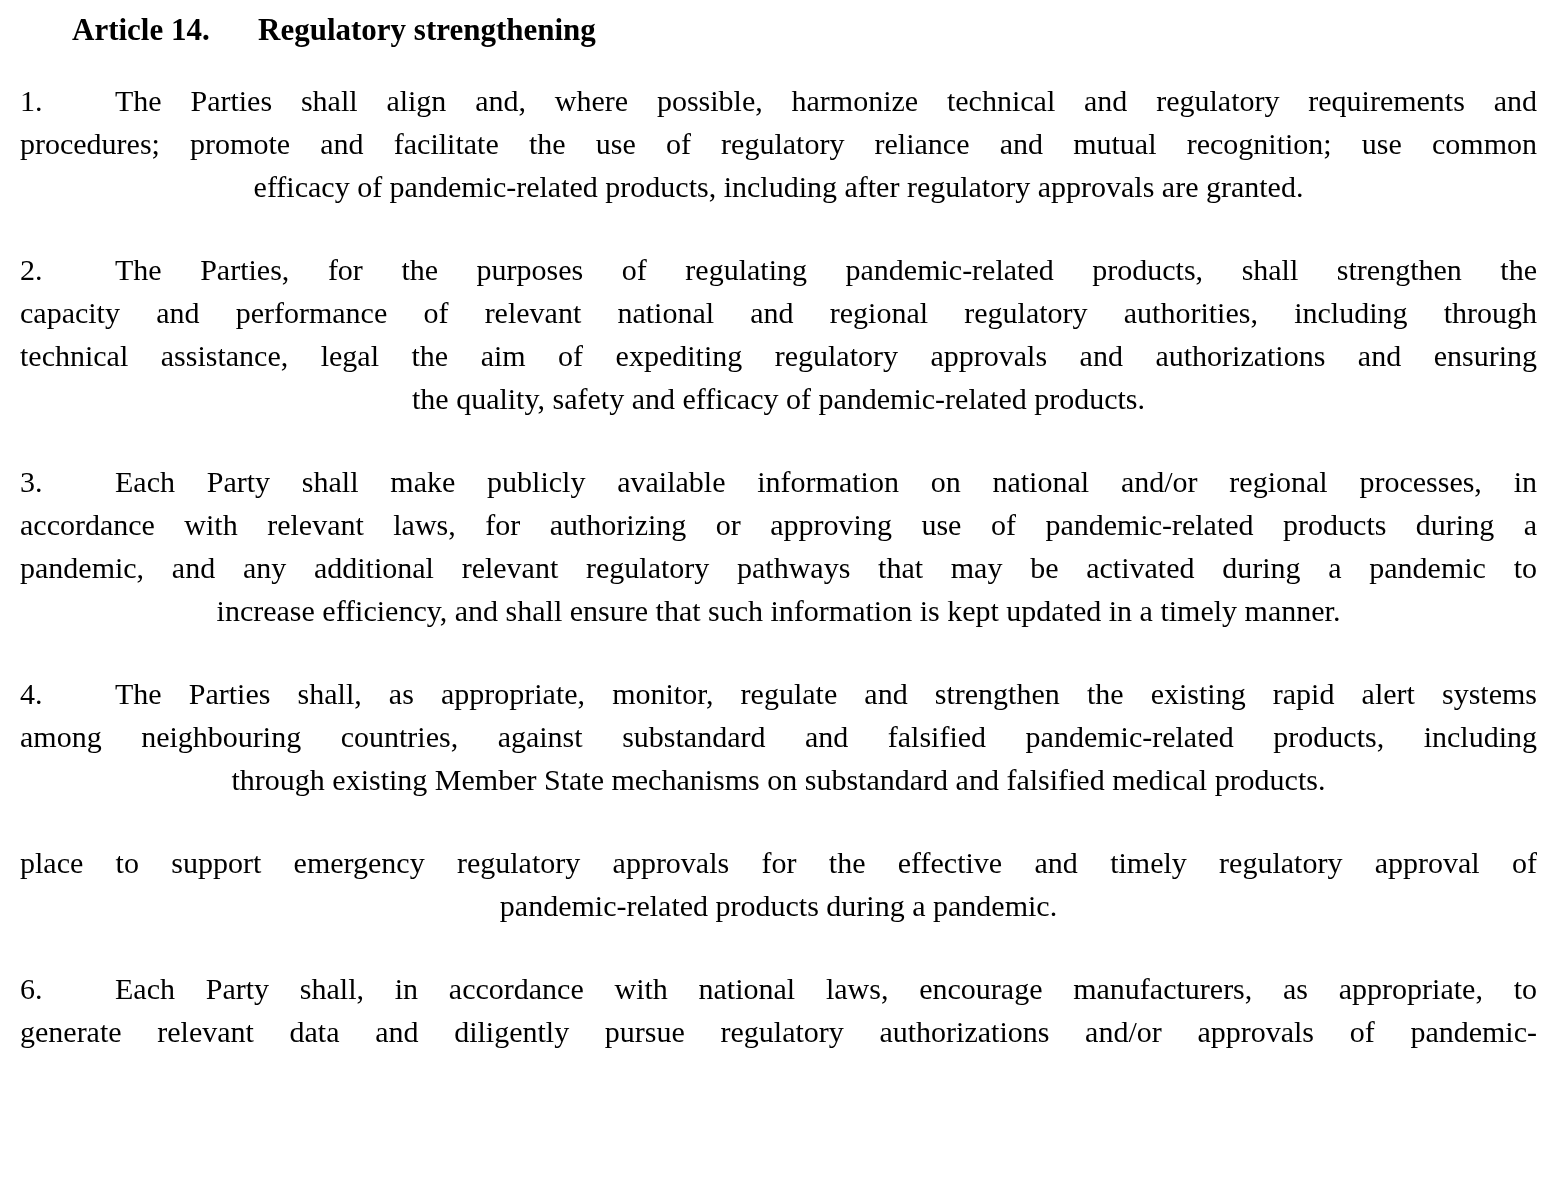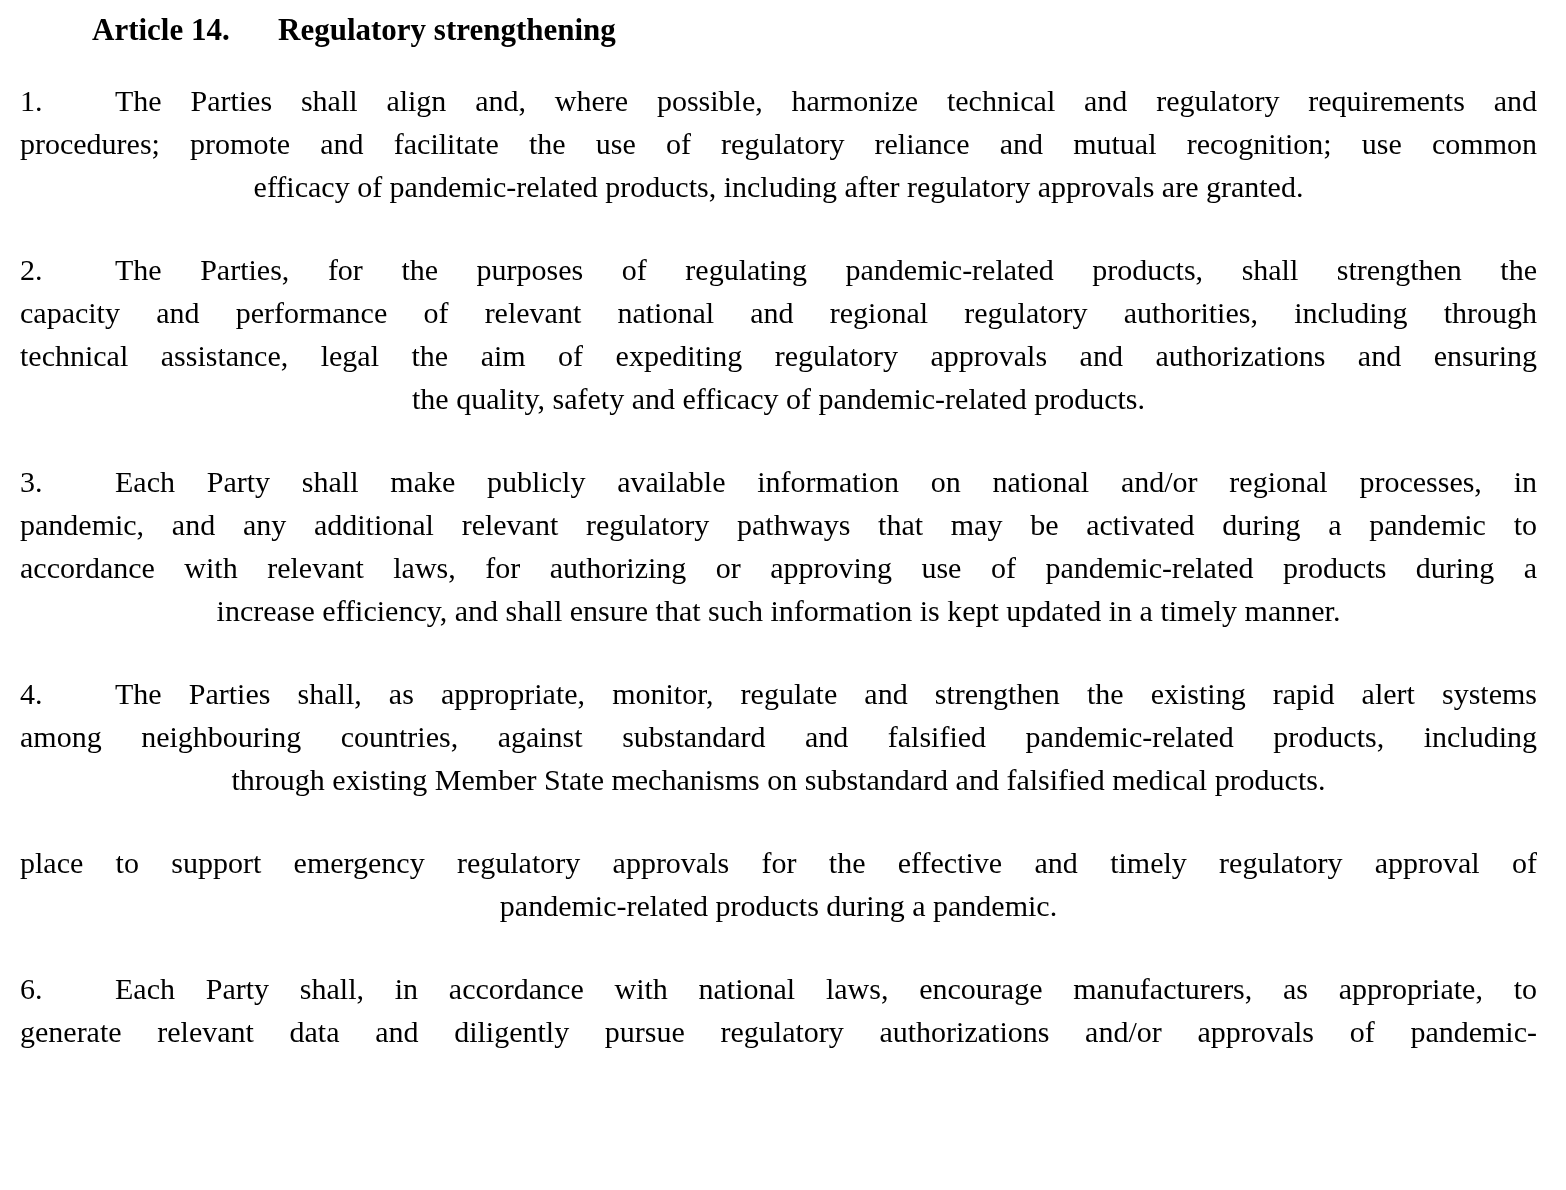--- a/index.html
+++ b/index.html
@@ -23,21 +23,20 @@
   .heading {
     font-weight: bold;
     font-size: 31px;
     padding-left: 52px;
     margin: 0 0 28px 0;
     white-space: nowrap;
   }
   .hnum {
     display: inline-block;
     width: 186px;
-    margin-left: 20px;
   }
   .para {
     margin: 0 0 40px 0;
   }
   .para:last-child {
     margin-bottom: 8px;
   }
   .line {
     width: 100%;
   }
@@ -68,22 +67,22 @@
 
   <div class="para">
     <div class="line j"><span class="pnum">2.</span><span class="ltext">The Parties, for the purposes of regulating pandemic-related products, shall strengthen the</span></div>
     <div class="line j">capacity and performance of relevant national and regional regulatory authorities, including through</div>
     <div class="line j">technical assistance, legal the aim of expediting regulatory approvals and authorizations and ensuring</div>
     <div class="line last">the quality, safety and efficacy of pandemic-related products.</div>
   </div>
 
   <div class="para">
     <div class="line j"><span class="pnum">3.</span><span class="ltext">Each Party shall make publicly available information on national and/or regional processes, in</span></div>
+    <div class="line j">accordance with relevant laws, for authorizing or approving use of pandemic-related products during a</div>
     <div class="line j">pandemic, and any additional relevant regulatory pathways that may be activated during a pandemic to</div>
-    <div class="line j">accordance with relevant laws, for authorizing or approving use of pandemic-related products during a</div>
     <div class="line last">increase efficiency, and shall ensure that such information is kept updated in a timely manner.</div>
   </div>
 
   <div class="para">
     <div class="line j"><span class="pnum">4.</span><span class="ltext">The Parties shall, as appropriate, monitor, regulate and strengthen the existing rapid alert systems</span></div>
     <div class="line j">among neighbouring countries, against substandard and falsified pandemic-related products, including</div>
     <div class="line last">through existing Member State mechanisms on substandard and falsified medical products.</div>
   </div>
 
   <div class="para">

